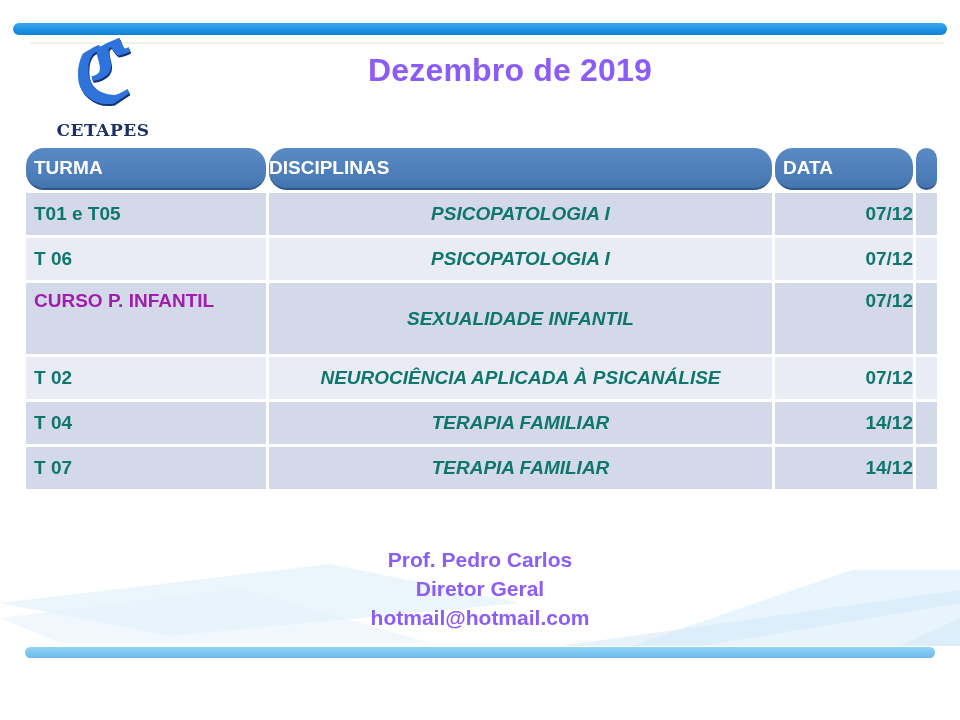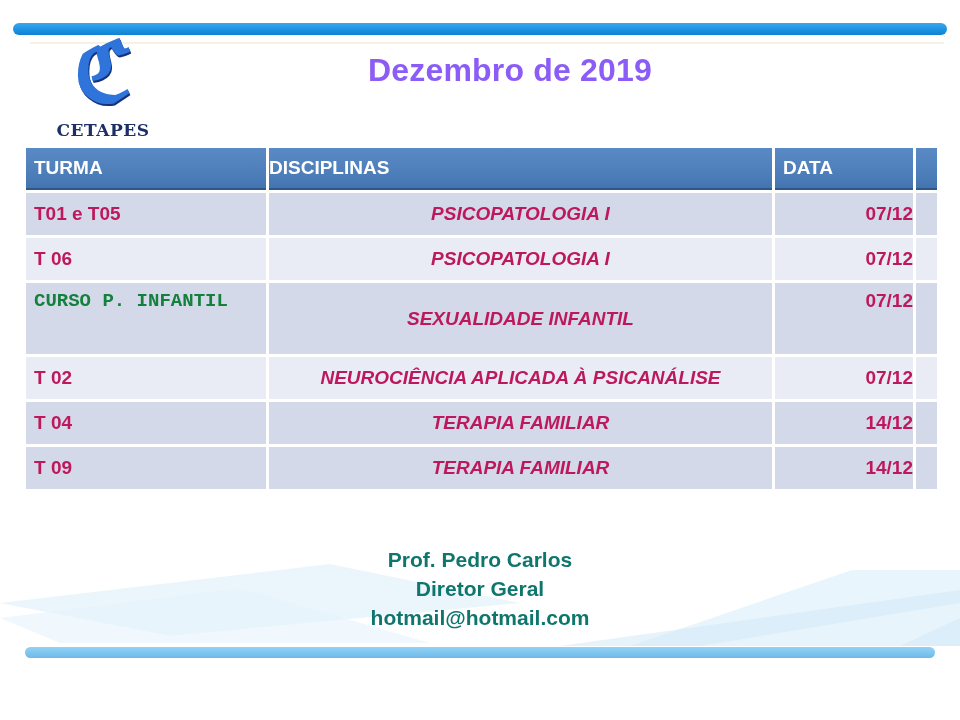--- a/index.html
+++ b/index.html
@@ -43,41 +43,41 @@
     table-layout:fixed;
   }
   .schedule col.c1{width:240px}
   .schedule col.c2{width:503px}
   .schedule col.c3{width:138px}
   .schedule col.c4{width:21px}
   .schedule th{
     background:linear-gradient(#5a8ac4 0%,#4b7db9 70%,#4474ae 100%);
     border-bottom:2px solid #2f578a;
     color:#ffffff;font-size:19px;font-weight:bold;
-    height:40px;padding:0 0 0 8px;text-align:left;vertical-align:middle;
+    height:40px;padding:0 0 0 8px;text-align:left;vertical-align:middle;border-radius:18px;
   }
   .schedule th.center{text-align:left;padding:0;}
   .schedule td{
-    font-size:19px;font-weight:bold;color:#be185d;
+    font-size:19px;font-weight:bold;color:#0f766e;
     height:42px;vertical-align:middle;padding:0;
   }
   .schedule tr.dark td{background:#d3d9e8;}
   .schedule tr.light td{background:#e9ecf4;}
   .schedule td.turma{text-align:left;padding-left:8px;}
   .schedule td.disc{text-align:center;font-style:italic;}
   .schedule td.data{text-align:right;padding-left:8px;}
   .schedule tr.tall td{height:64px;}
   .schedule tr.tall td.turma,
   .schedule tr.tall td.data{vertical-align:top;padding-top:7px;}
-  .schedule td.red{color:#15803d;font-family:Liberation Mono, monospace;}
+  .schedule td.red{color:#a21caf;}
   
   .footer-deco{position:absolute;left:0;top:548px;width:960px;height:112px;z-index:0;}
   .footer-text{
     position:absolute;left:0;width:960px;top:545px;z-index:1;
-    text-align:center;font-size:21px;font-weight:bold;color:#0f766e;
+    text-align:center;font-size:21px;font-weight:bold;color:#8b5cf6;
     line-height:29px;
   }
   .bottom-bar{
     position:absolute;left:25px;right:25px;top:647px;height:11px;z-index:1;
     border-radius:6px;
     background:linear-gradient(#93d2f5 0%,#7cc4ee 60%,#6cb9ea 100%);
   }
 </style>
 </head>
 <body>
@@ -130,21 +130,21 @@
     <td class="data">07/12</td>
     <td></td>
   </tr>
   <tr class="dark">
     <td class="turma">T 04</td>
     <td class="disc">TERAPIA FAMILIAR</td>
     <td class="data">14/12</td>
     <td></td>
   </tr>
   <tr class="dark">
-    <td class="turma">T 09</td>
+    <td class="turma">T 07</td>
     <td class="disc">TERAPIA FAMILIAR</td>
     <td class="data">14/12</td>
     <td></td>
   </tr>
 </tbody>
   </table>
 
 <svg class="footer-deco" viewBox="0 0 960 112" xmlns="http://www.w3.org/2000/svg">
   <polygon points="0,55 330,16 520,55 170,88" fill="#dbeefa" opacity="0.55"></polygon>
   <polygon points="0,70 240,40 430,95 60,95" fill="#e6f3fc" opacity="0.6"></polygon>

